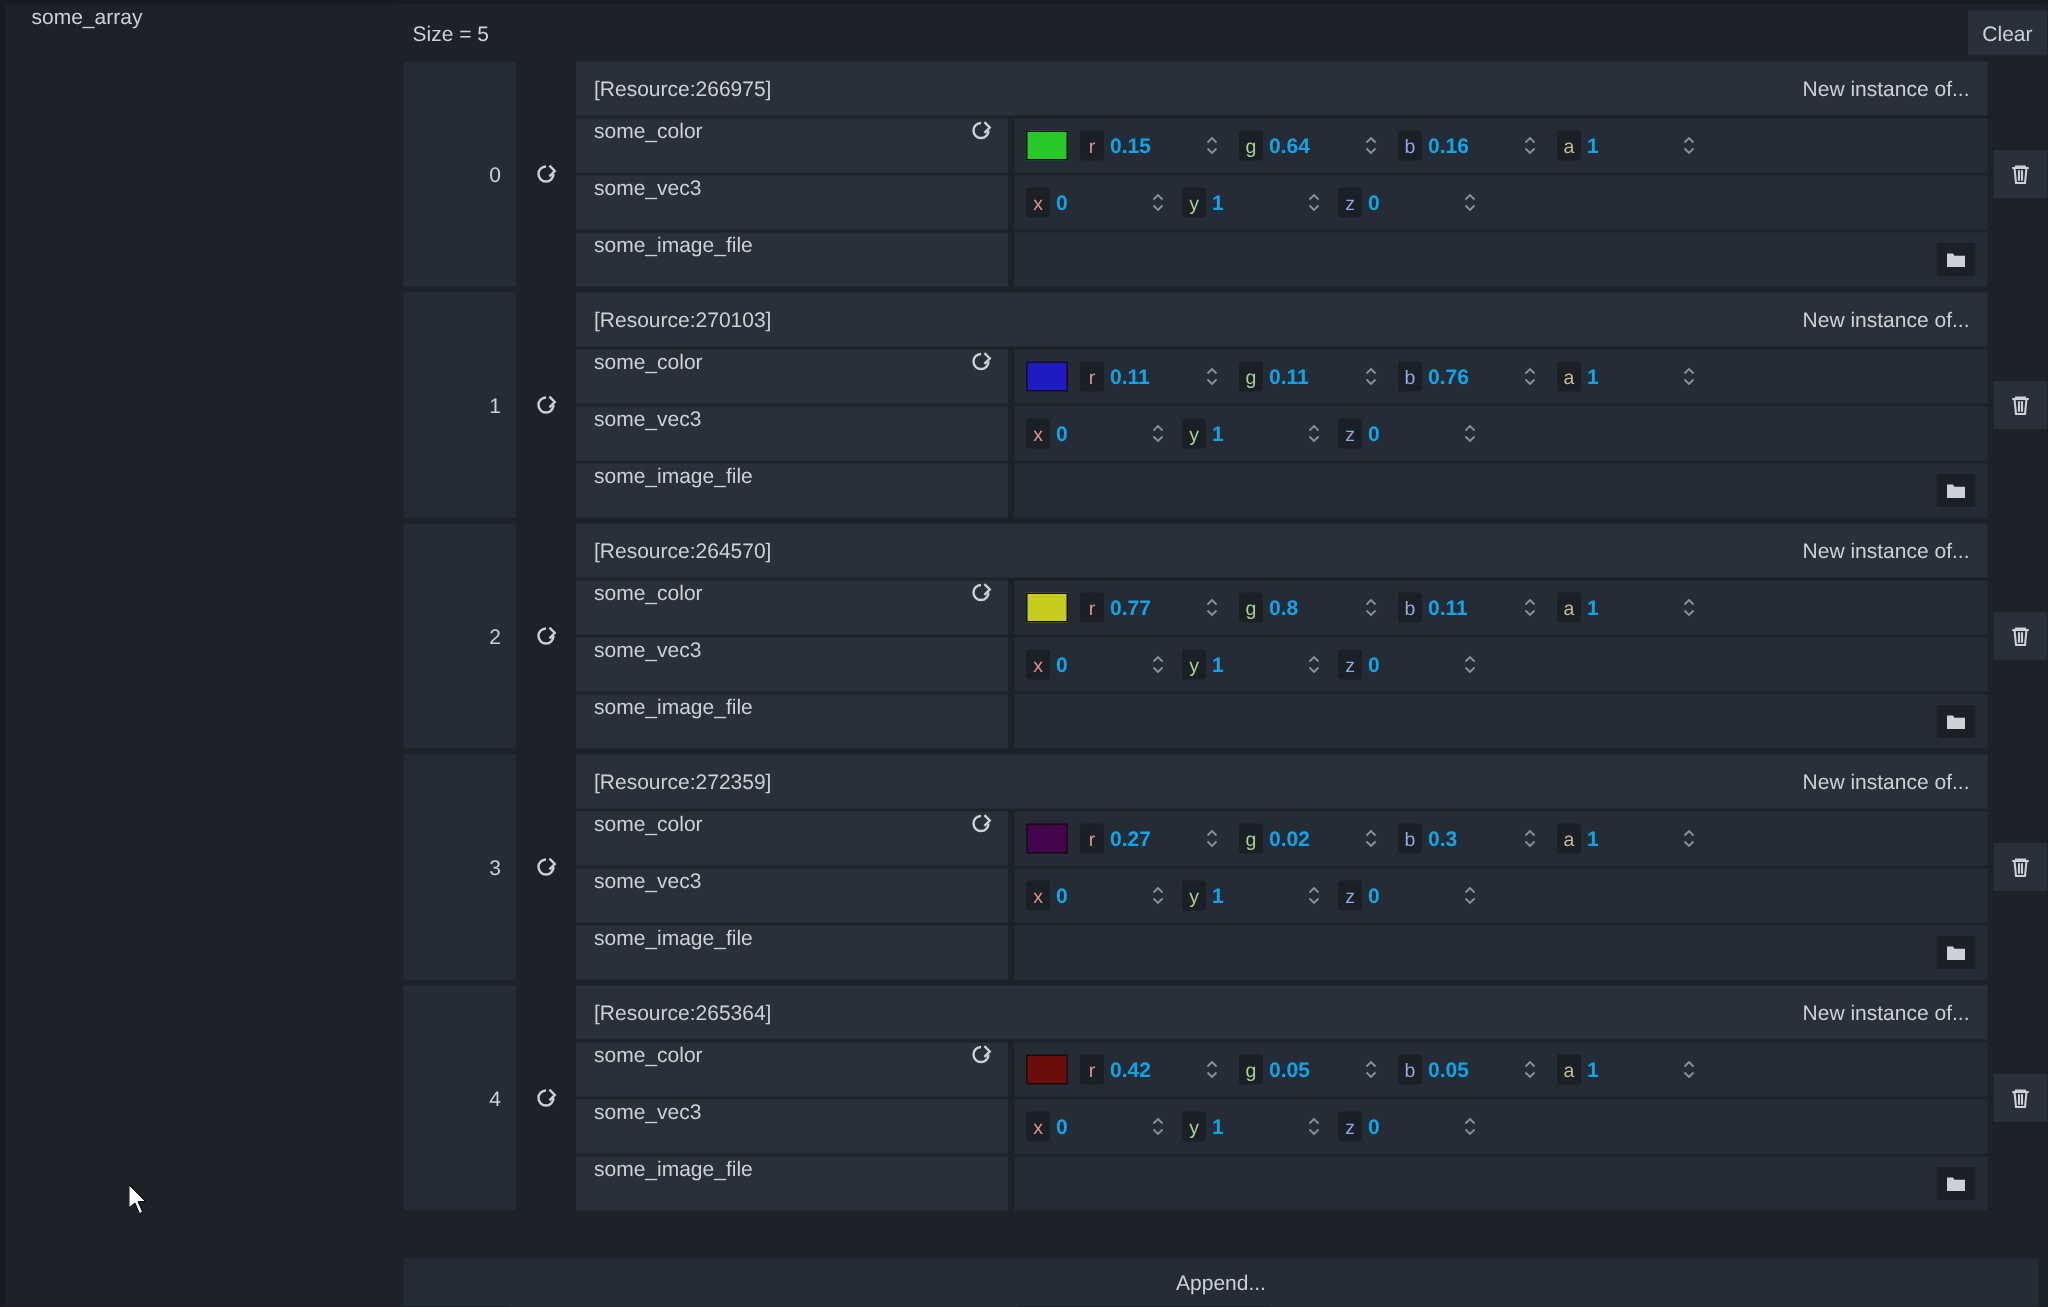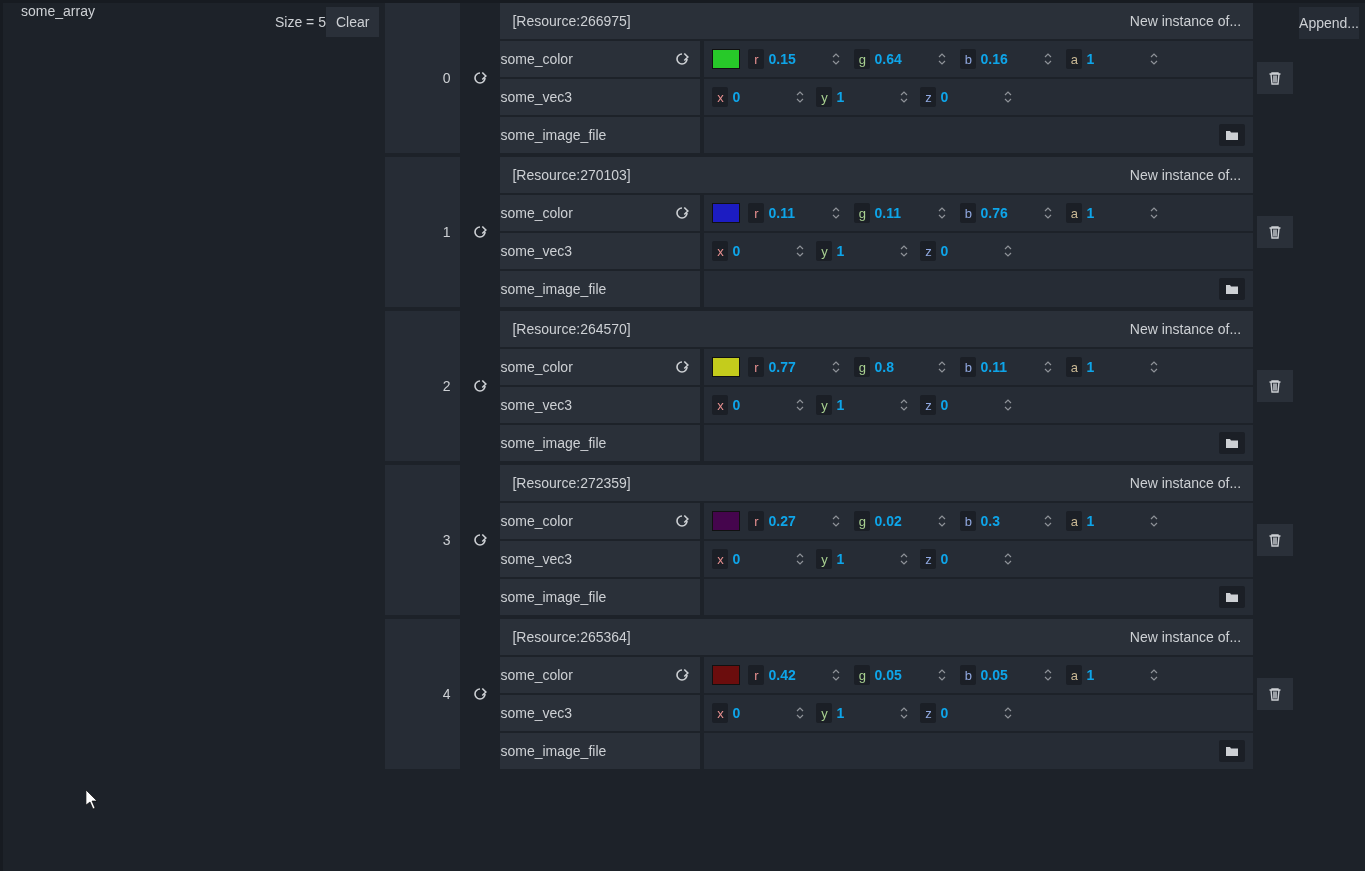--- a/index.html
+++ b/index.html
@@ -19,21 +19,21 @@
     border-top: 3px solid #171b21;
     background: #1d2229;
     display: flex;
     align-items: flex-start;
     padding-left: 18px;
   }
   .left-label { color: #cdd0d4; }
   .right-panel {
     flex: 1;
     display: flex;
-    flex-direction: row;
+    flex-direction: column;
     border-top: 3px solid #171b21;
   }
   .header-row {
     display: flex;
     align-items: center;
     height: 38px;
     padding-left: 12px;
     background: #1d2229;
   }
   .header-left { flex: 1; color: #cdd0d4; }
@@ -92,25 +92,25 @@
   }
   .res-id { flex: 1; color: #cdd0d4; }
   .res-new { color: #cdd0d4; }
   .prop-row {
     display: flex;
     align-items: center;
     height: 36px;
     gap: 4px;
   }
   .prop-label {
-    width: 200px;
+    width: 288px;
     background: #2a3039;
     height: 100%;
     display: flex;
-    align-items: center;
+    padding-left: 12px;
     position: relative;
   }
   .reset-icon-inline {
     position: absolute;
     right: 10px;
   }
   .prop-value {
     flex: 1;
     background: #262c35;
     height: 100%;

